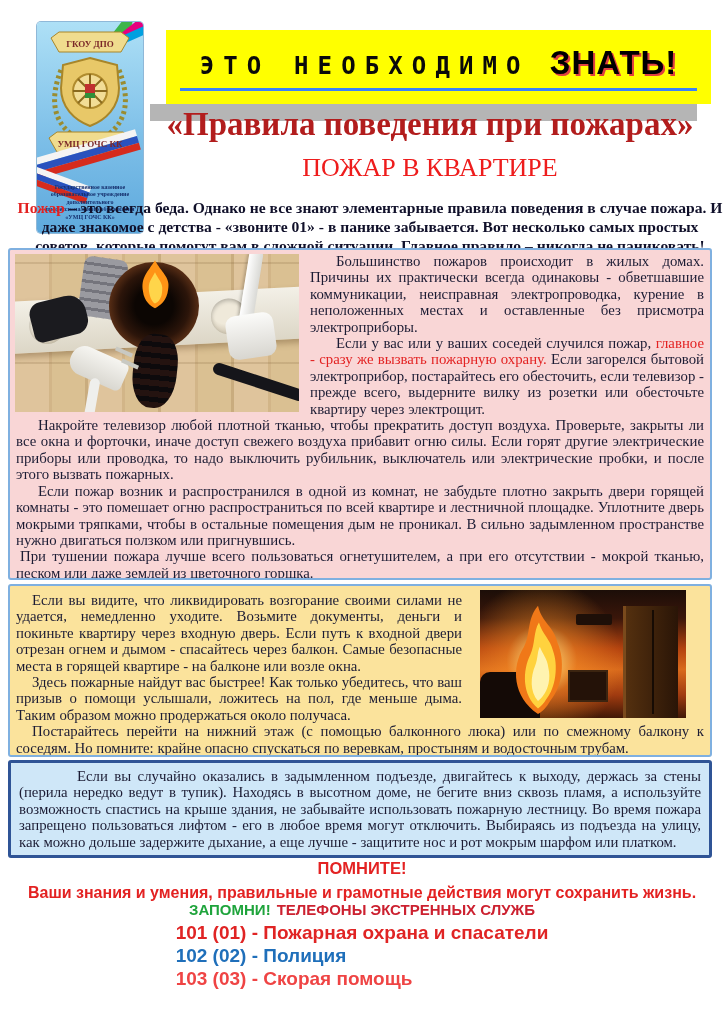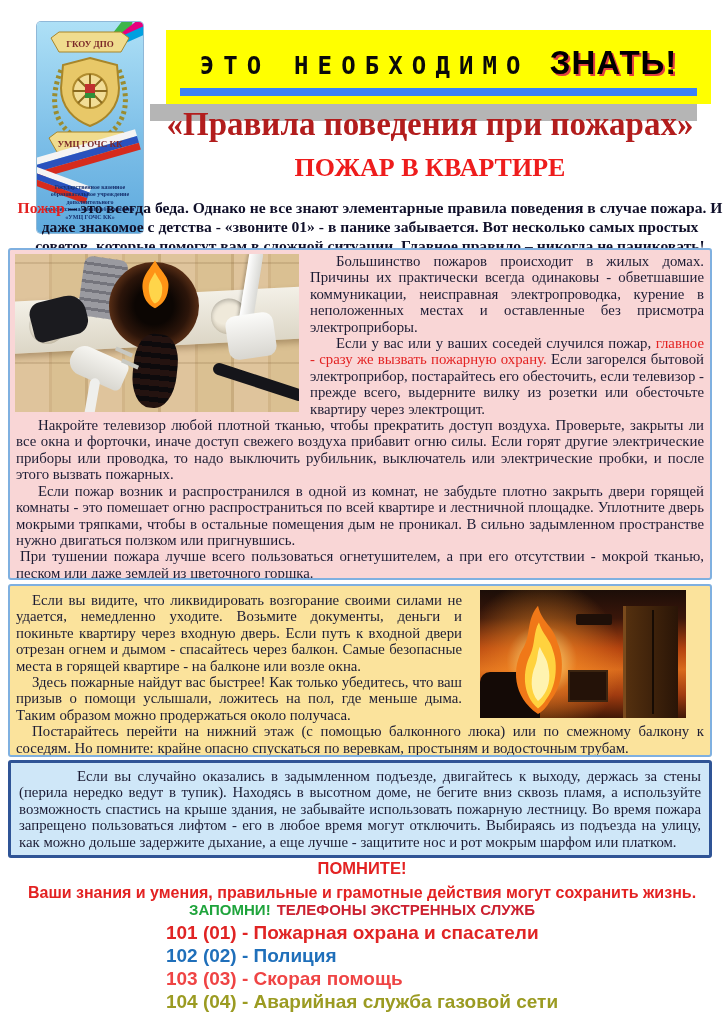--- a/index.html
+++ b/index.html
@@ -12,31 +12,31 @@
         box-shadow:0 0 0 1px #8fb8d8;overflow:hidden;}
   .logo svg{position:absolute;left:0;top:0;}
   .logo-caption{position:absolute;left:5px;right:5px;bottom:12px;font-size:6px;line-height:7.5px;
         text-align:center;color:#16306e;font-weight:bold;font-family:"Liberation Serif",serif;}
 
   
   .banner{position:absolute;left:166px;top:30px;width:545px;height:74px;background:var(--banner-bg,#ffff00);}
   .banner::after{content:"";position:absolute;left:-16px;right:14px;bottom:-17px;height:17px;
         background:var(--banner-shadow,#b5b5b5);}
   .banner .inner{display:flex;align-items:baseline;justify-content:center;gap:20px;
-        border-bottom:8px solid #3b82f6;margin:0 14px;padding:14px 0 6px;}
+        border-bottom:3px solid #3b82f6;margin:0 14px;padding:14px 0 6px;}
   .banner-pre{font-family:"DejaVu Sans Mono",monospace;font-weight:bold;font-size:24px;
         letter-spacing:0.38em;color:#0a0a0a;white-space:nowrap;}
   .banner-emph{font-family:"Liberation Sans",sans-serif;font-weight:800;font-size:33px;color:#000;
         letter-spacing:1px;text-shadow:2px 2px 0 #e04040;white-space:nowrap;}
 
   
   .title-main{position:absolute;left:140px;top:106px;width:580px;margin:0;text-align:center;
         font-size:33px;font-weight:bold;color:var(--title-dark-red,#b21d1d);}
   .title-sub{position:absolute;left:140px;top:153px;width:580px;margin:0;text-align:center;
-        font-size:26px;font-weight:bold;color:var(--title-bright-red,#ee1c1c);}
+        font-size:26px;font-weight:normal;color:var(--title-bright-red,#ee1c1c);}
   .intro{position:absolute;left:8px;top:190px;width:708px;margin:8px;text-align:center;
         font-size:15.6px;line-height:19px;font-weight:bold;color:#10102a;}
   .intro .lead{color:var(--red-accent,#e32222);}
 
   
   .box{position:absolute;left:8px;width:704px;box-sizing:border-box;overflow:hidden;
         font-size:14.8px;line-height:16.4px;}
   .box p{margin:0;text-align:justify;}
   .box-pink{top:248px;height:332px;background:var(--pink-bg,#f9d6d6);
         border:2px solid var(--light-border,#7fb0e0);border-radius:3px;padding:3px 6px;}
@@ -230,17 +230,16 @@
   </section>
 
   <p class="footer-line remember">ПОМНИТЕ!</p>
   <p class="footer-line knowledge">Ваши знания и умения, правильные и грамотные действия могут сохранить жизнь.</p>
   <p class="footer-line memorize-line"><span class="memorize-word">ЗАПОМНИ!</span><span class="services-word">ТЕЛЕФОНЫ ЭКСТРЕННЫХ СЛУЖБ</span></p>
   <div class="phones-wrap">
     <div class="phones">
       <div style="color: rgb(224, 36, 36);">101 (01) - Пожарная охрана и спасатели</div>
       <div style="color: rgb(31, 111, 186);">102 (02) - Полиция</div>
       <div style="color: #ef4444;">103 (03) - Скорая помощь</div>
-      <div style="color: rgb(155, 155, 34);">104 (04) - Аварийная служба газовой сети</div>
     </div>
   </div>
 
 </div>
 
 </body></html>

